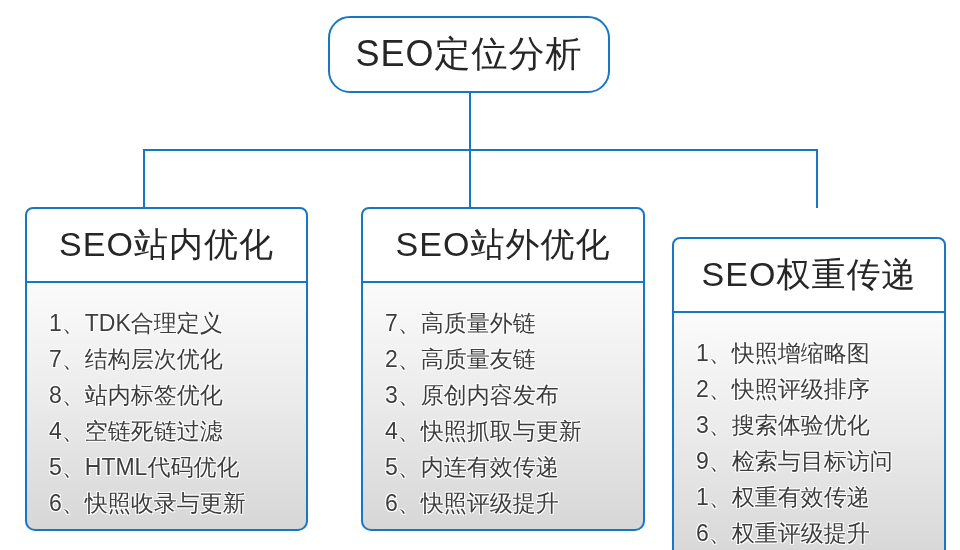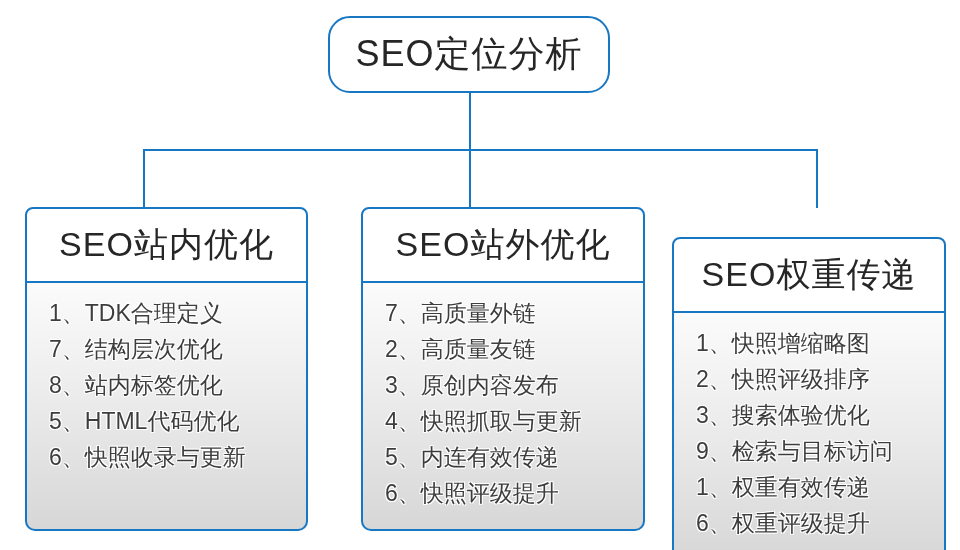--- a/index.html
+++ b/index.html
@@ -70,21 +70,21 @@
     letter-spacing: 1px;
   }
   .col-body {
     box-sizing: border-box;
     width: 100%;
     height: 248px;
     border: 2px solid #1877c3;
     border-top: none;
     border-radius: 0 0 10px 10px;
     background: linear-gradient(180deg, #fbfbfb 0%, #ececec 45%, #d7d7d7 100%);
-    padding: 12px 10px 0 22px;
+    padding: 22px 10px 0 22px;
   }
   .col-body ul {
     list-style: none;
     margin: 0;
     padding: 0;
   }
   .col-body li {
     font-size: 23px;
     line-height: 36px;
     color: #3d3d3d;
@@ -113,20 +113,21 @@
 
   <div class="column column-1">
     <div class="col-header">
       <span>SEO站内优化</span>
     </div>
     <div class="col-body">
       <ul>
         <li>1、TDK合理定义</li>
         <li>7、结构层次优化</li>
         <li>8、站内标签优化</li>
+        <li>4、空链死链过滤</li>
         <li>5、HTML代码优化</li>
         <li>6、快照收录与更新</li>
       </ul>
     </div>
   </div>
 
   <div class="column column-2">
     <div class="col-header">
       <span>SEO站外优化</span>
     </div>

